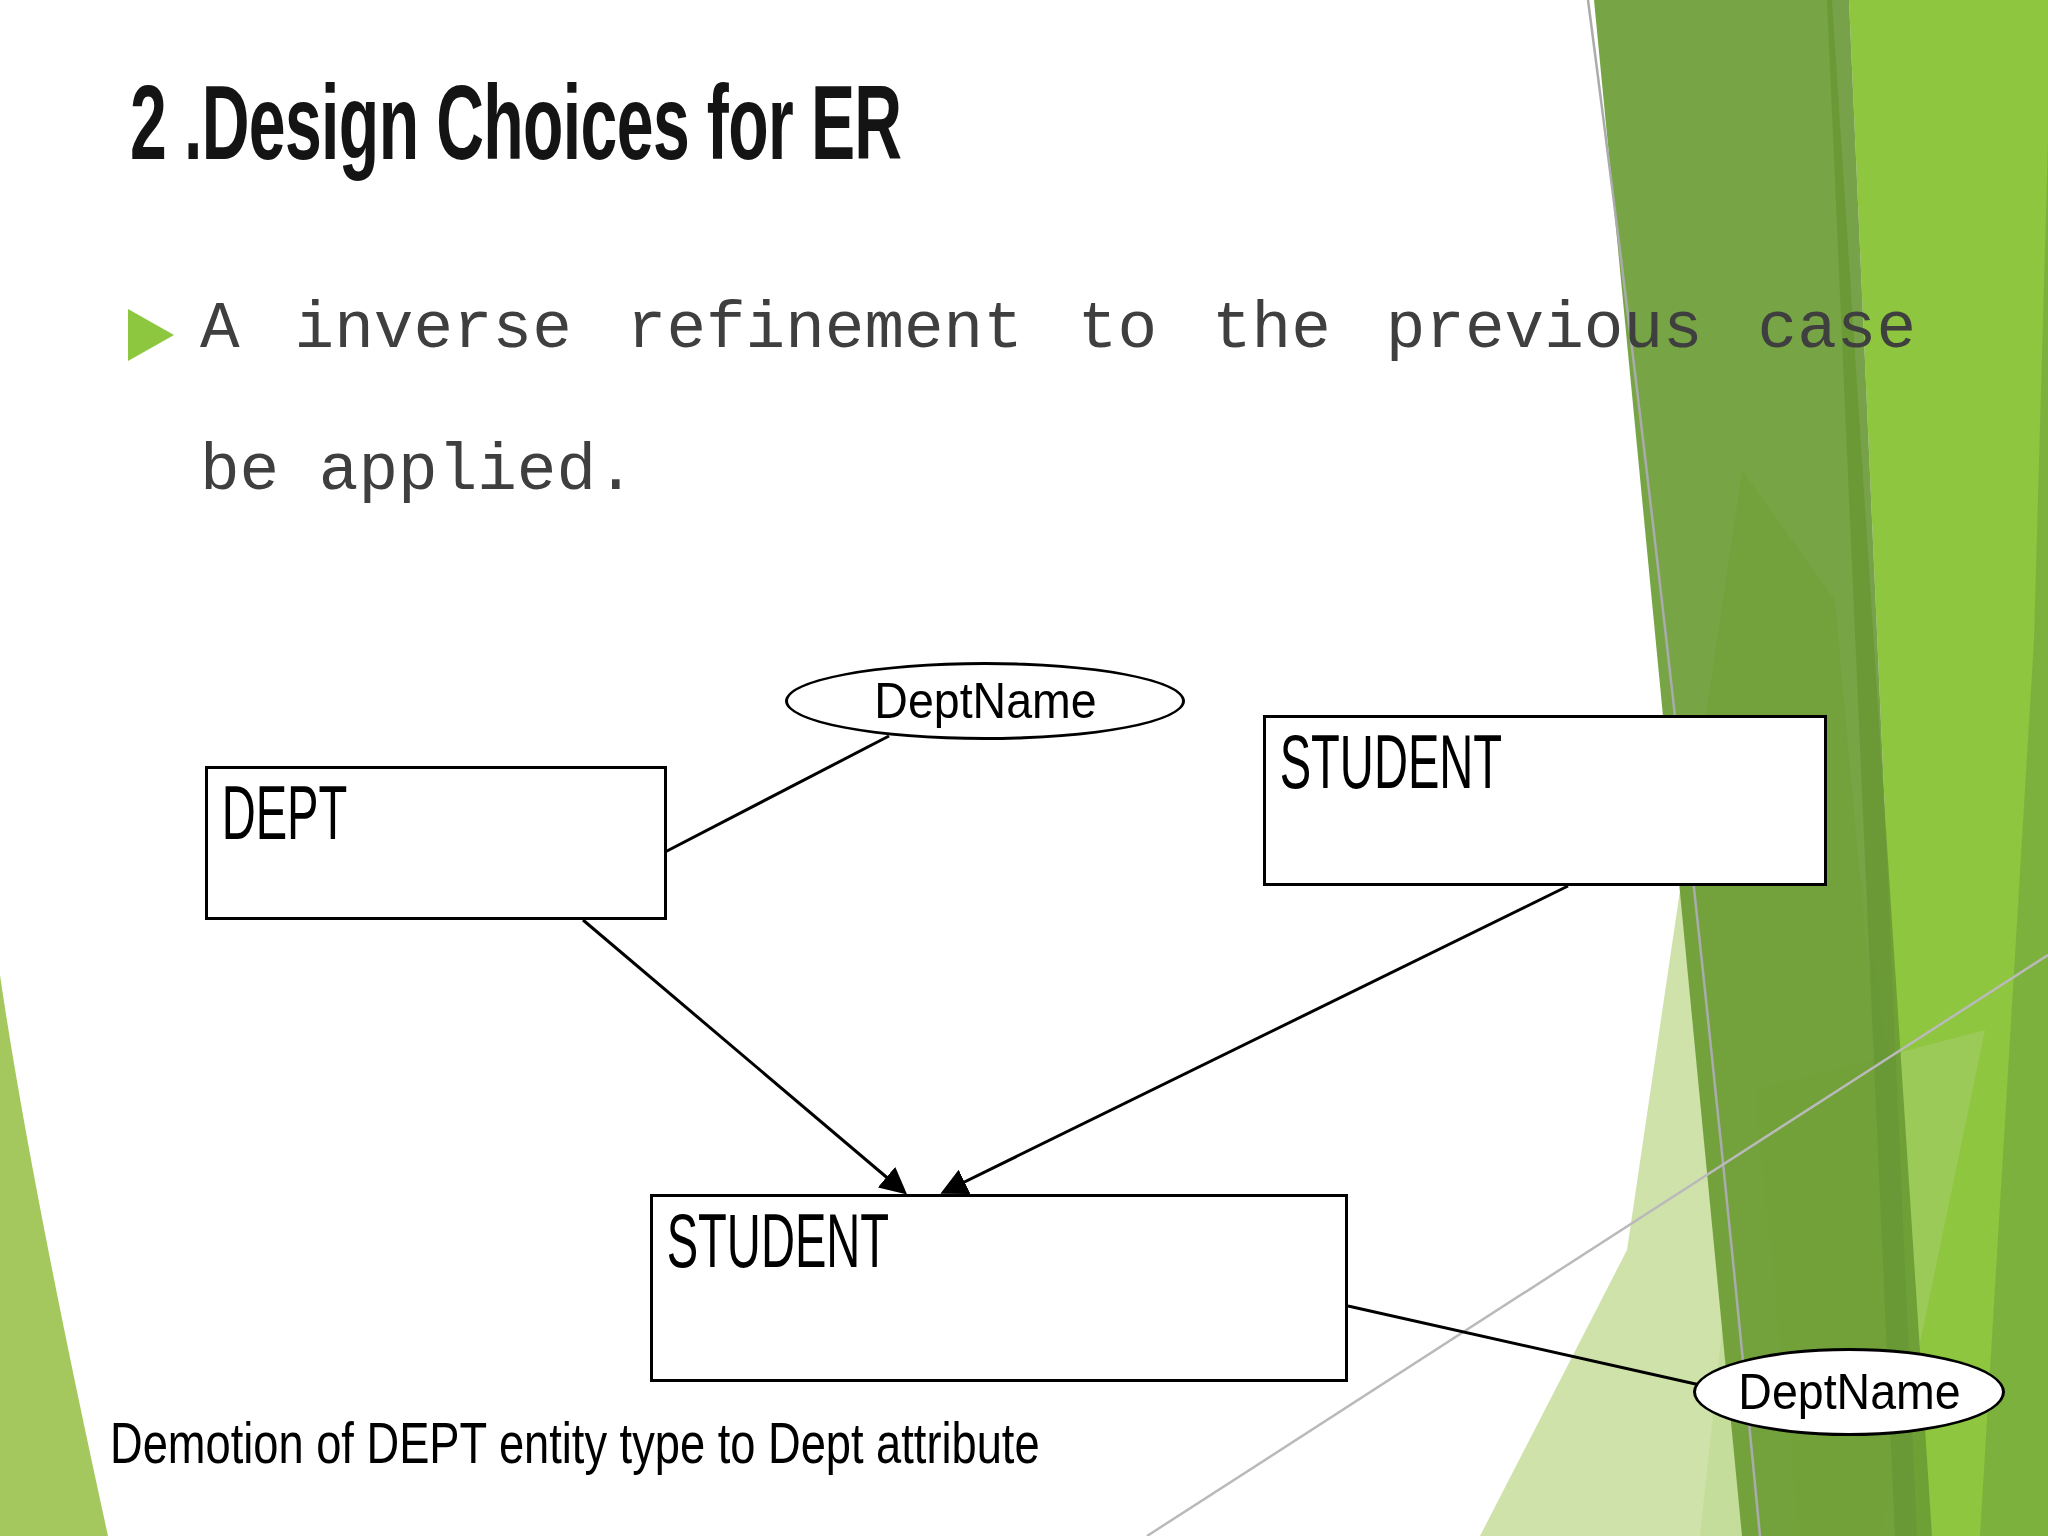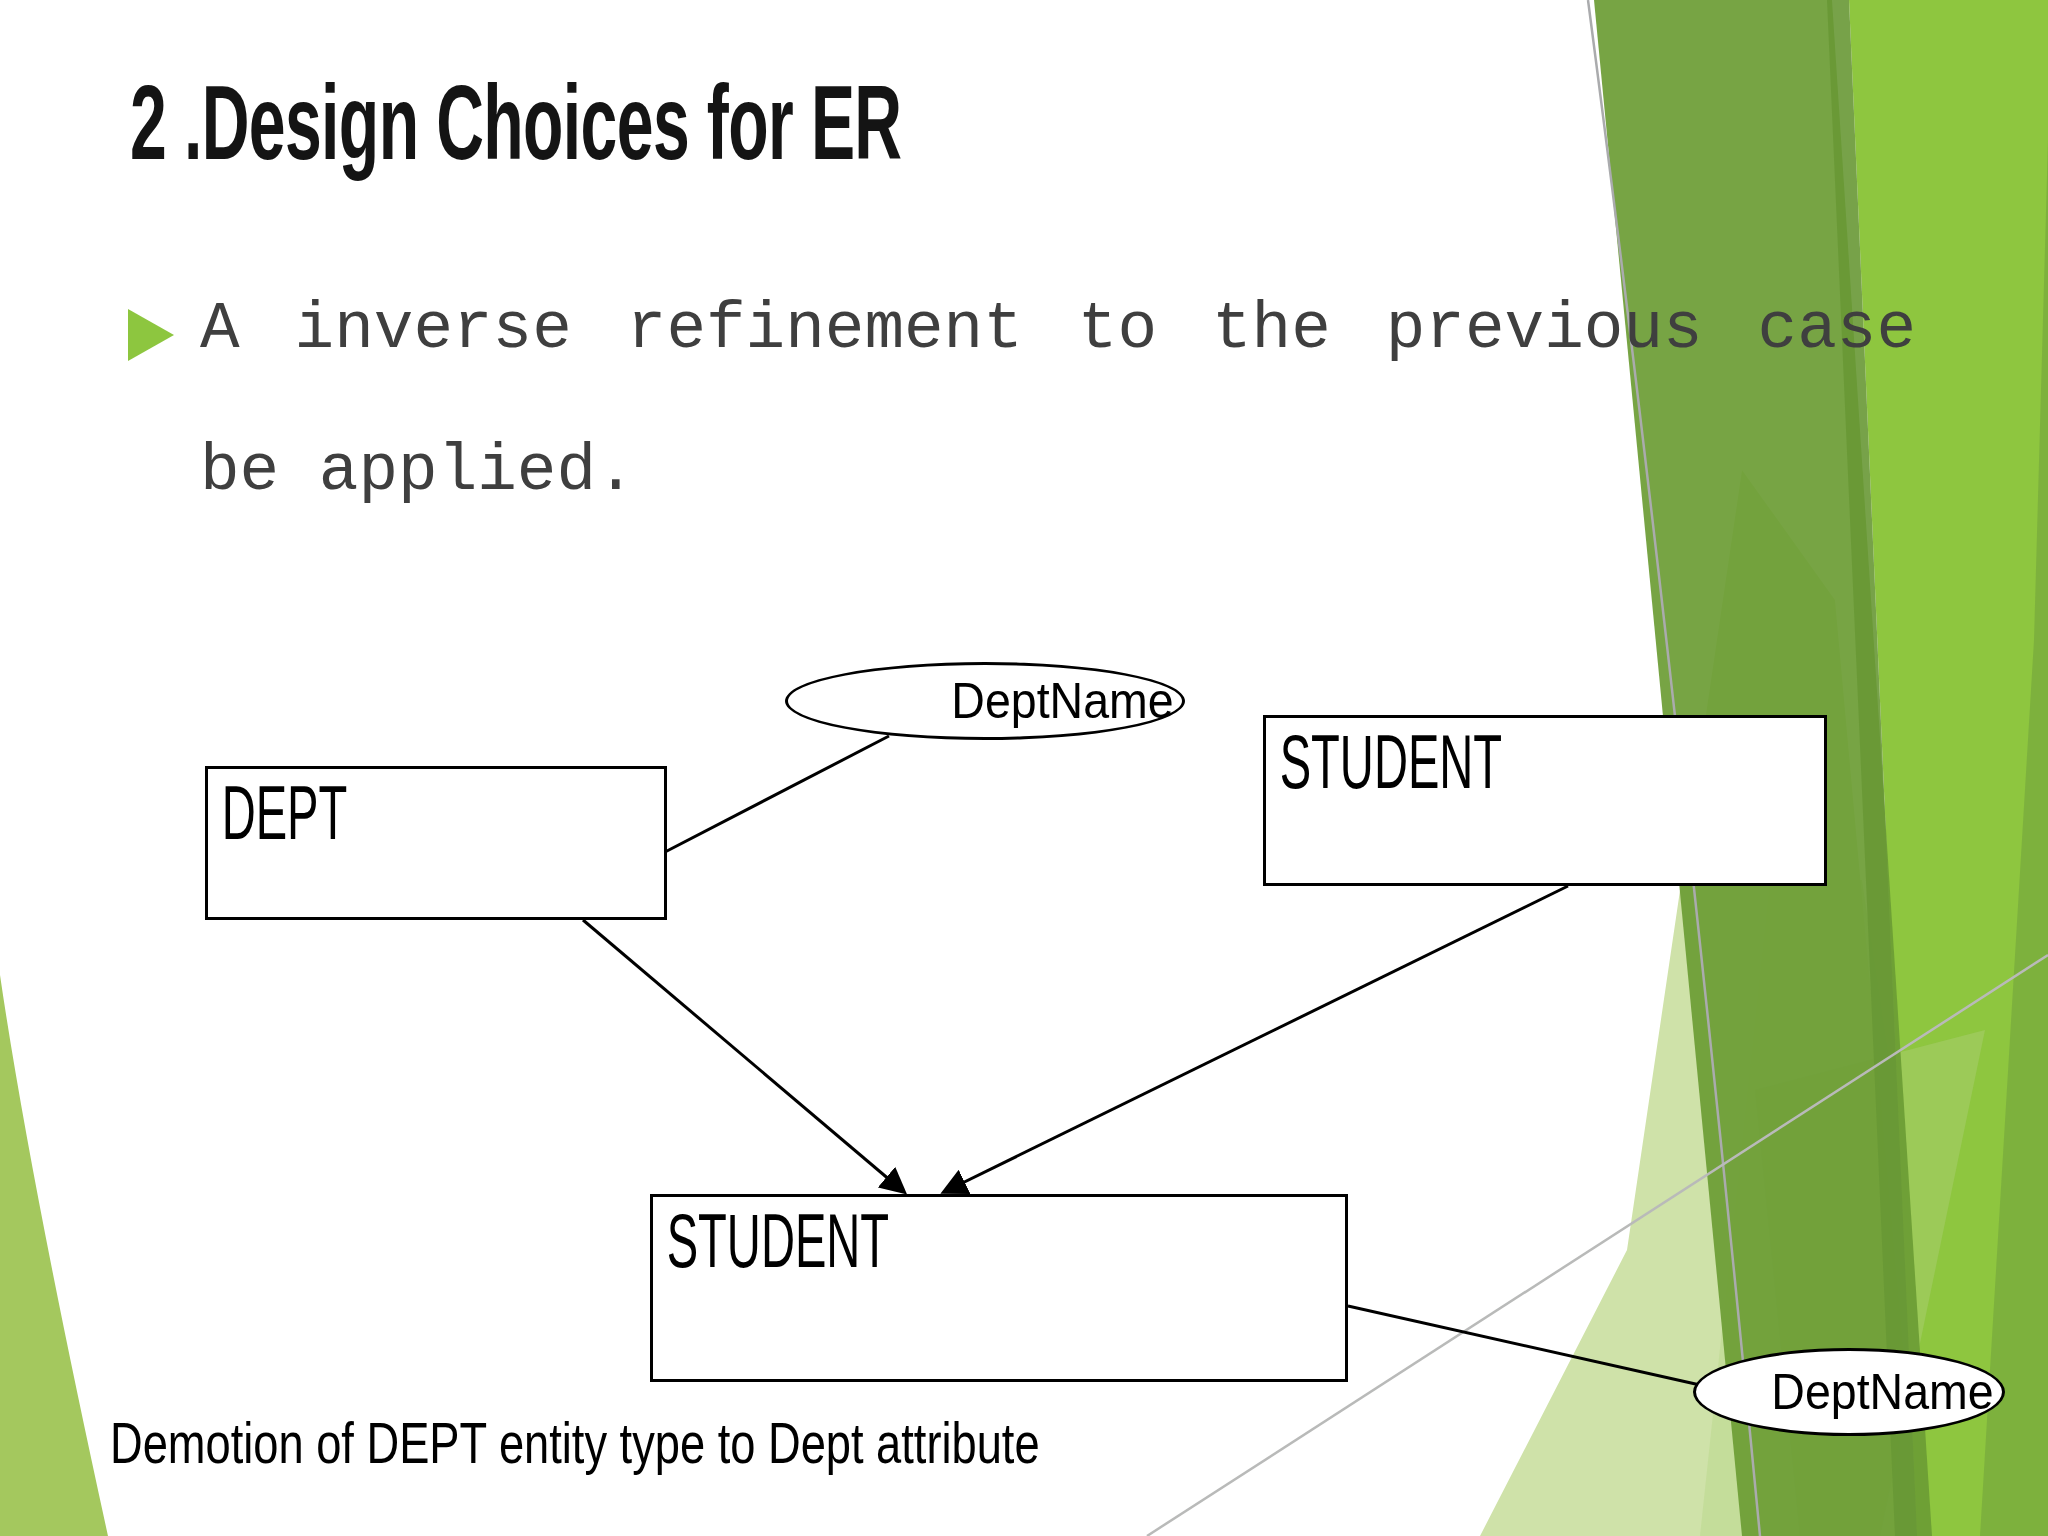--- a/index.html
+++ b/index.html
@@ -53,21 +53,21 @@
     transform:scaleX(0.62);transform-origin:left center;
   }
   #dept-box{left:205px;top:766px;width:462px;height:154px;}
   #student-top-box{left:1263px;top:715px;width:564px;height:171px;}
   #student-bottom-box{left:650px;top:1194px;width:698px;height:188px;}
 
   .attribute-ellipse{
     position:absolute;z-index:3;
     background:#ffffff;border:3px solid #000000;
     box-sizing:border-box;border-radius:50%;
-    display:flex;align-items:center;justify-content:flex-end;
+    display:flex;align-items:center;justify-content:center;
   }
   .attribute-label{
     font-size:50px;color:#000;white-space:nowrap;
     transform:scaleX(0.93);
   }
   #deptname-top-ellipse{left:785px;top:662px;width:400px;height:78px;}
   #deptname-bottom-ellipse{left:1693px;top:1348px;width:312px;height:88px;}
 
   .diagram-caption{
     position:absolute;left:110px;top:1412px;z-index:3;

